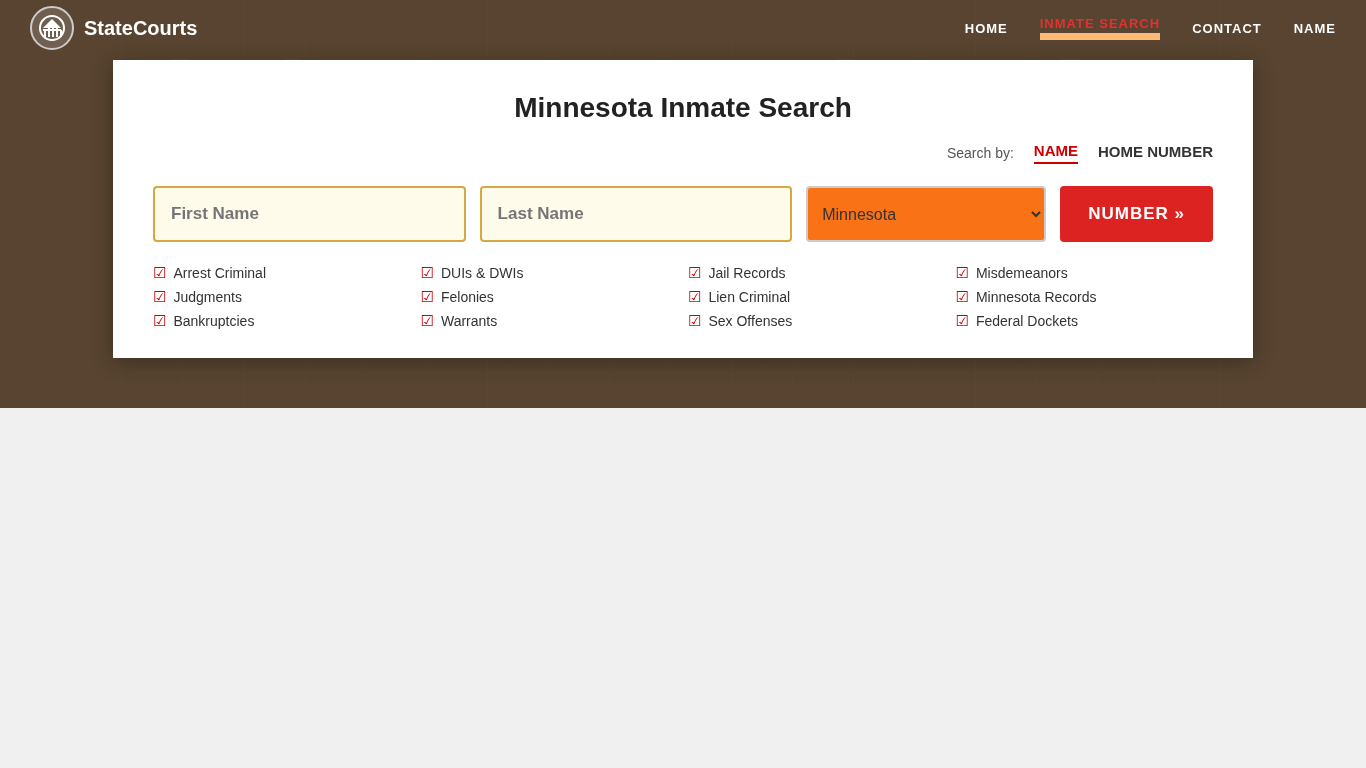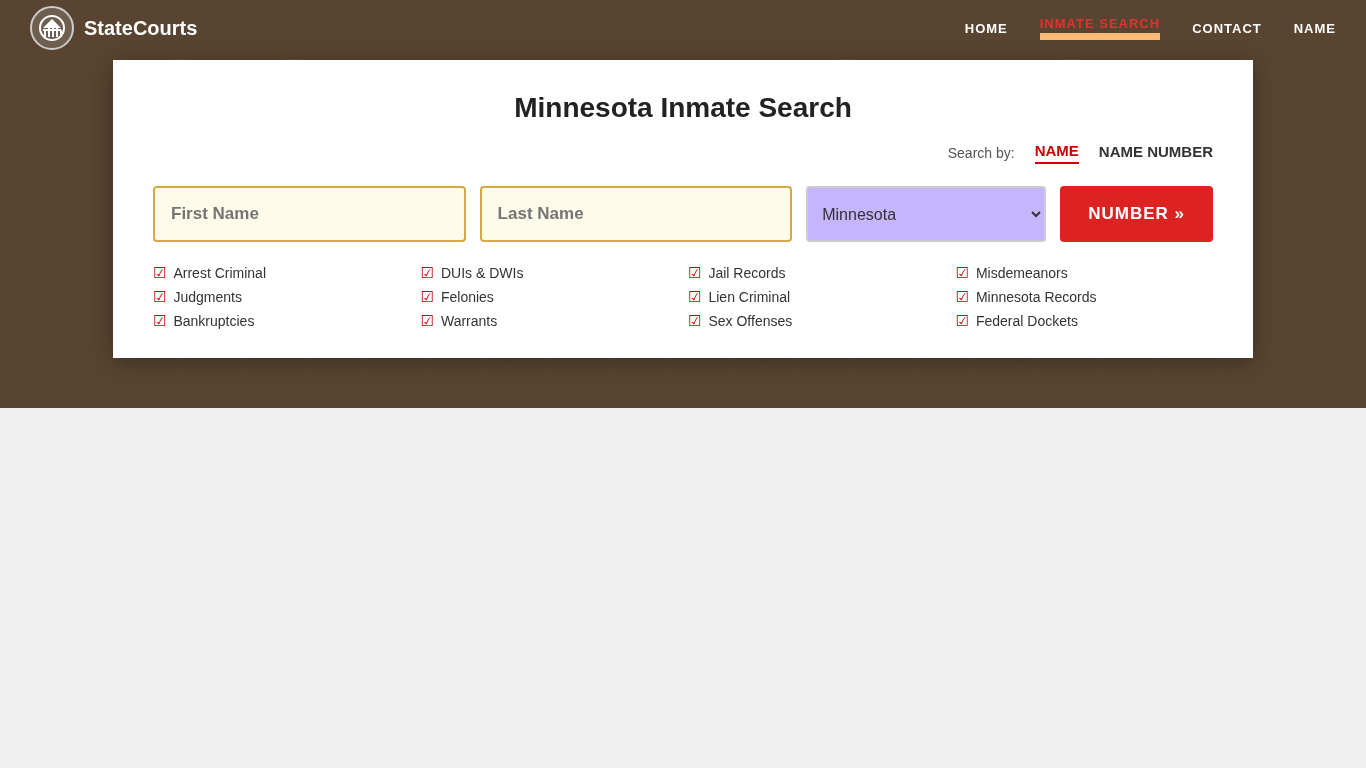--- a/index.html
+++ b/index.html
@@ -149,21 +149,21 @@
       outline: none;
       font-weight: bold;
     }
     .state-select {
       width: 240px;
       height: 56px;
       border: 2px solid #ccc;
       border-radius: 4px;
       font-size: 16px;
       padding: 0 10px;
-      background: #c4b5fd;
+      background: #f97316;
       color: #333;
       cursor: pointer;
       outline: none;
     }
     .search-btn {
       height: 56px;
       padding: 0 28px;
       background: #dd2222;
       color: #fff;
       font-size: 17px;
@@ -223,21 +223,21 @@
       <a class="nav-link">NAME</a>
     </div>
   </div>
 
   <div class="search-card">
     <h1 class="search-card-title">Minnesota Inmate Search</h1>
 
     <div class="search-by-row">
       <span class="search-by-label">Search by:</span>
       <span class="search-tab active">NAME</span>
-      <span class="search-tab">NAME NUMBER</span>
+      <span class="search-tab">HOME NUMBER</span>
     </div>
 
     <div class="search-inputs-row">
       <input class="search-input-text" type="text" placeholder="First Name" style="">
       <input class="search-input-text" type="text" placeholder="Last Name" style="">
       <select class="state-select">
         <option>Minnesota</option>
         <option>Alabama</option>
         <option>Alaska</option>
         <option>Colorado</option>

